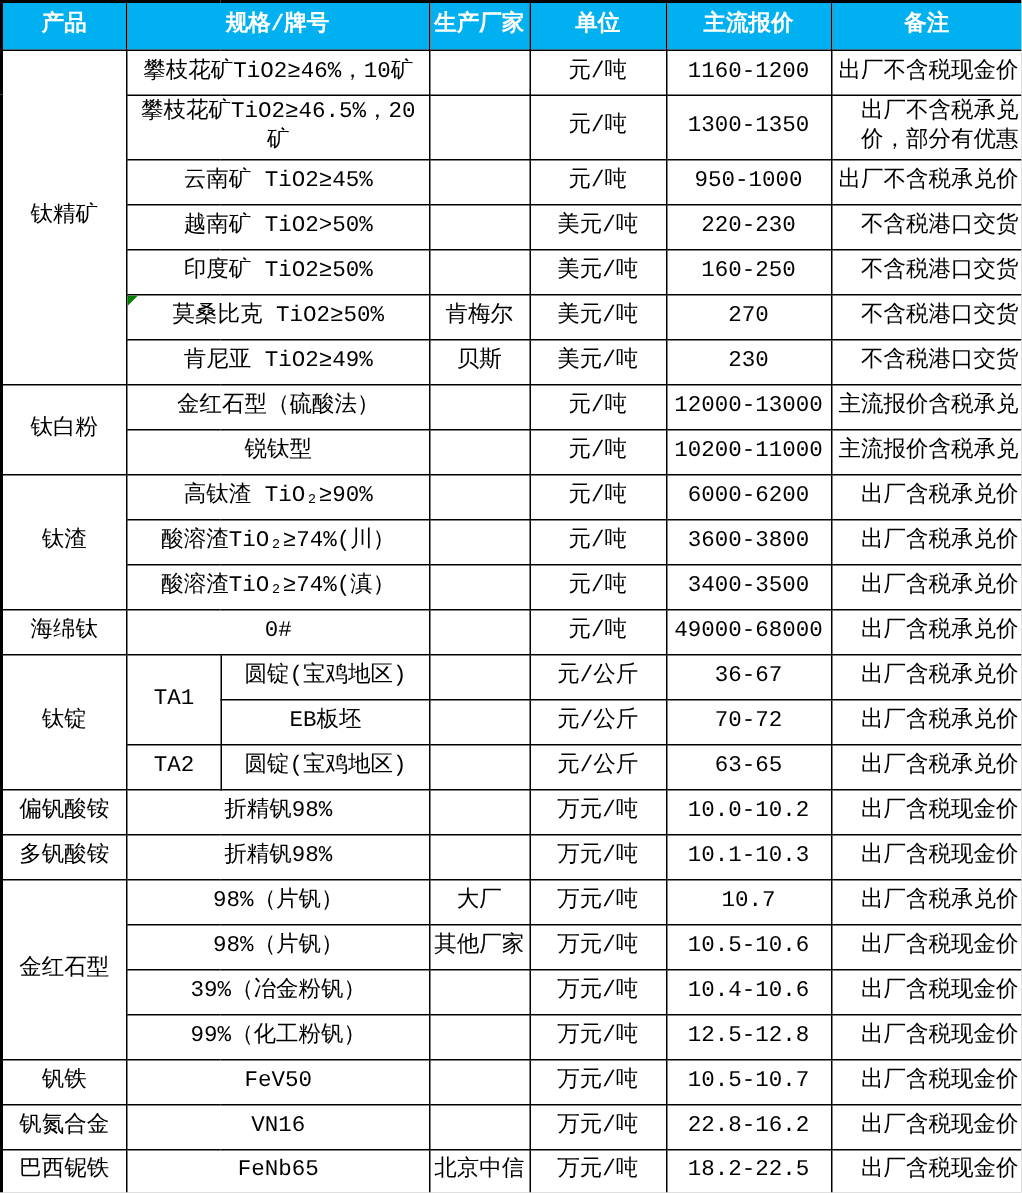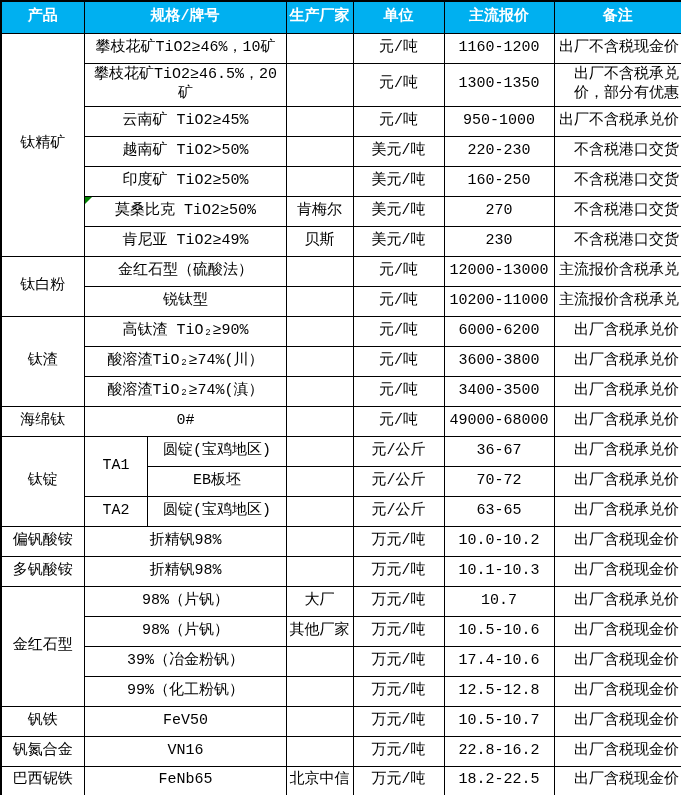--- a/index.html
+++ b/index.html
@@ -221,21 +221,21 @@
       <td class="l" colspan="2">98%（片钒）</td>
       <td class="c">其他厂家</td>
       <td class="c">万元/吨</td>
       <td class="c">10.5-10.6</td>
       <td class="note">出厂含税现金价</td>
     </tr>
     <tr>
       <td class="l" colspan="2">39%（冶金粉钒）</td>
       <td class="c"></td>
       <td class="c">万元/吨</td>
-      <td class="c">17.4-10.6</td>
+      <td class="c">10.4-10.6</td>
       <td class="note">出厂含税现金价</td>
     </tr>
     <tr>
       <td class="l" colspan="2">99%（化工粉钒）</td>
       <td class="c"></td>
       <td class="c">万元/吨</td>
       <td class="c">12.5-12.8</td>
       <td class="note">出厂含税现金价</td>
     </tr>
     <tr>

